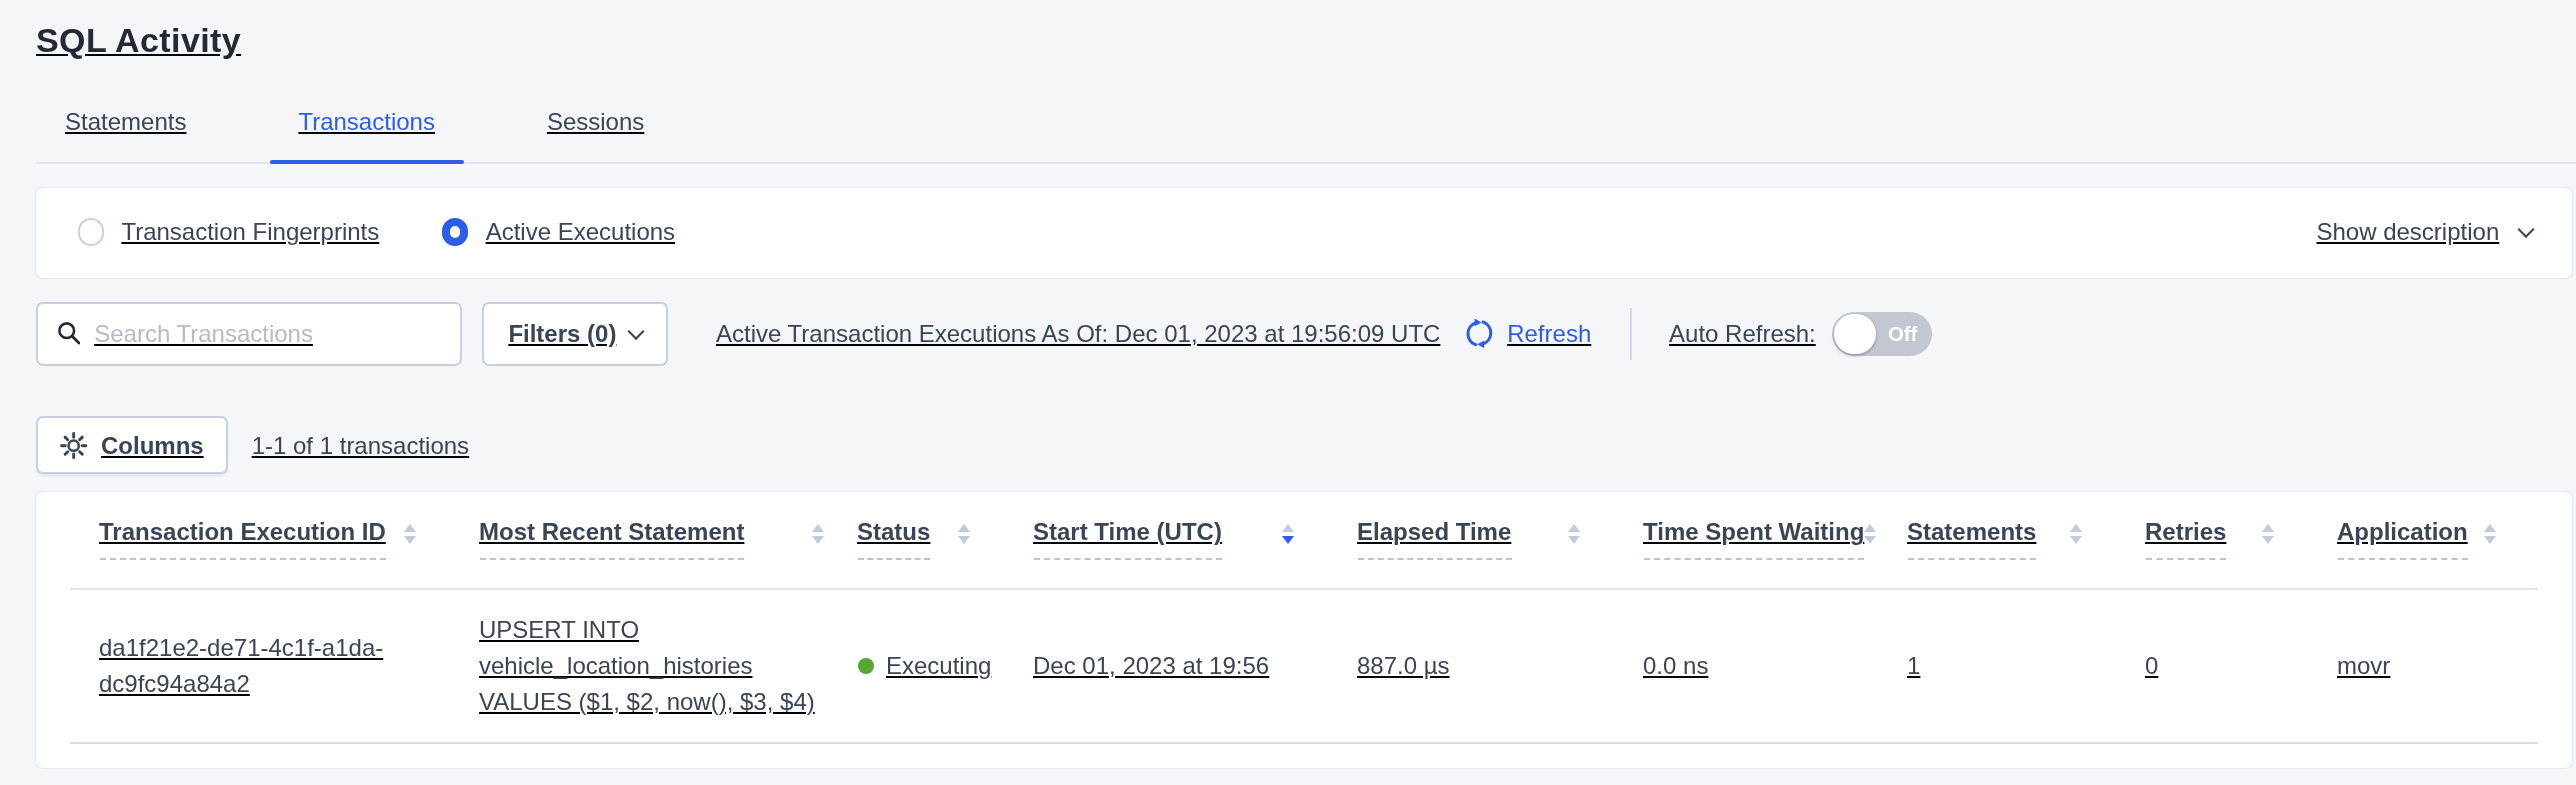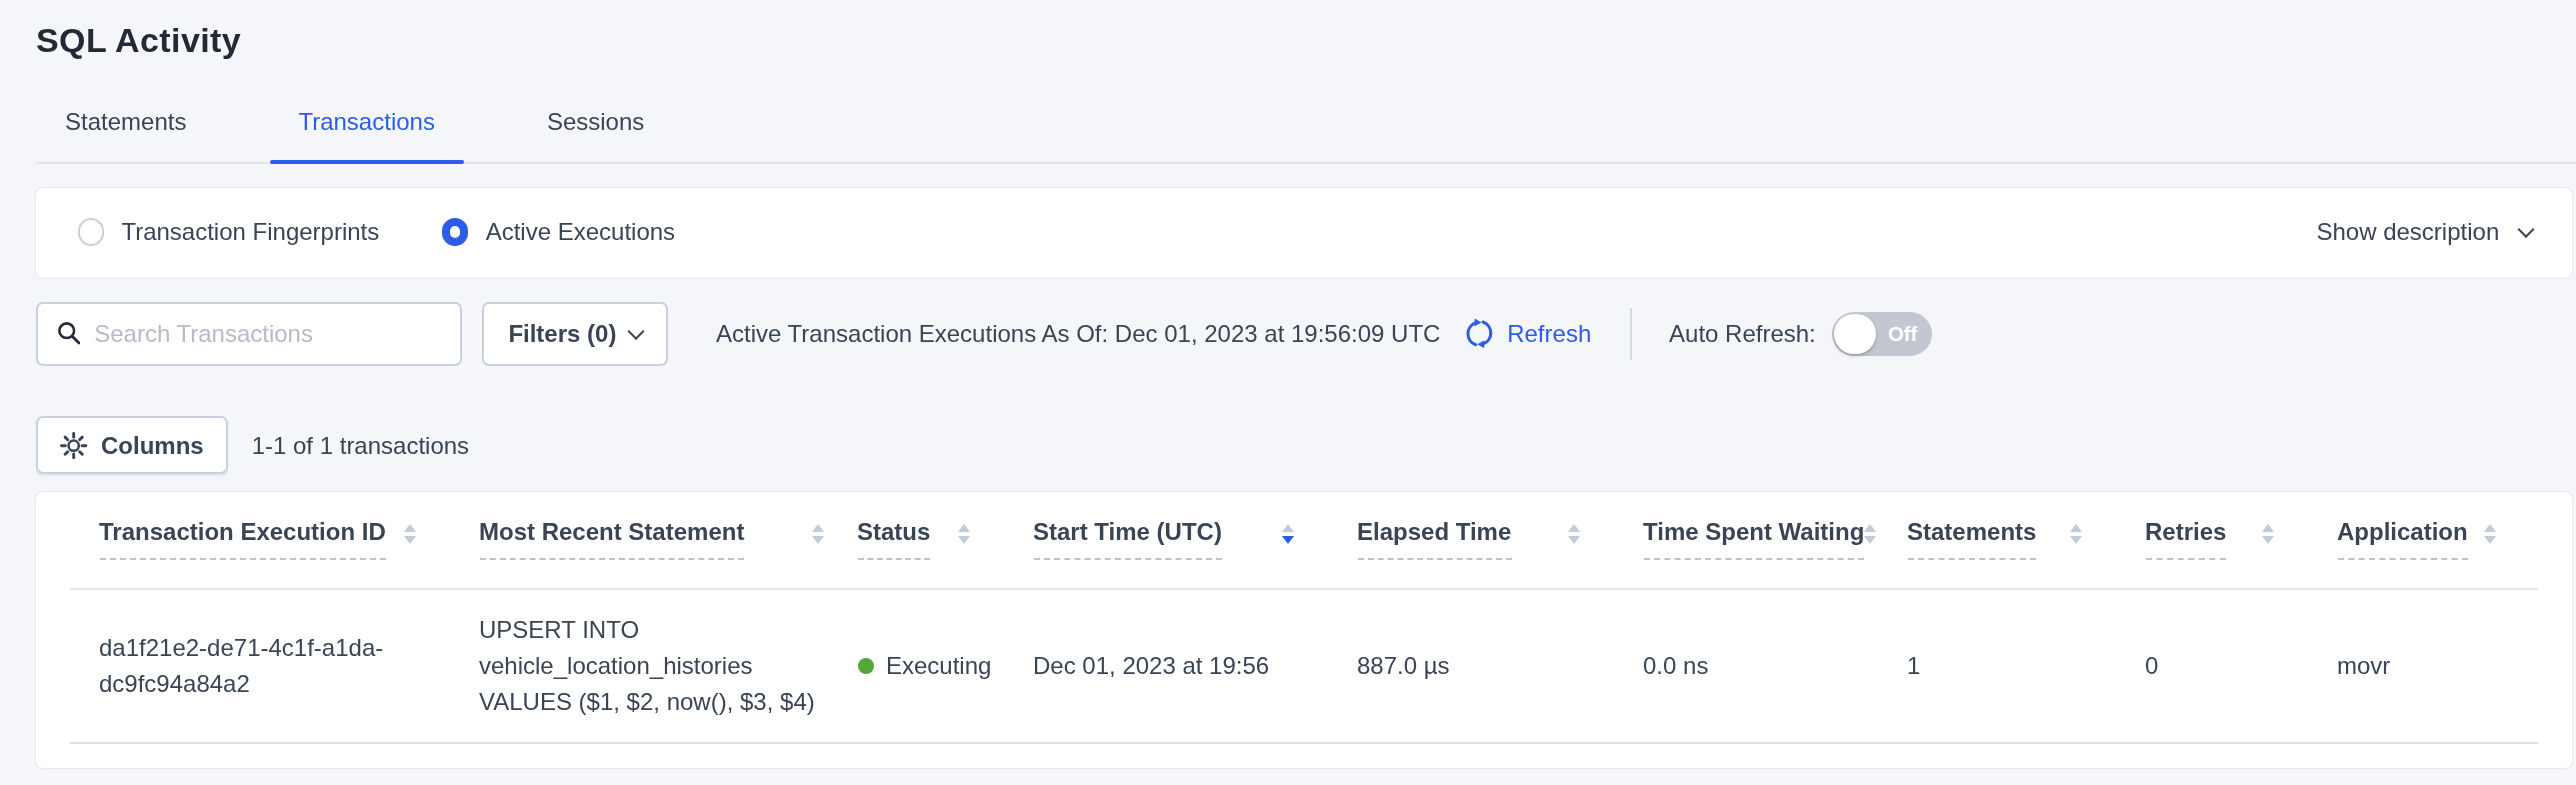--- a/index.html
+++ b/index.html
@@ -1,19 +1,19 @@
 <!DOCTYPE html>
 <html style="font-size:13.7px"><head>
 <meta charset="utf-8">
 <style>
   * { margin:0; padding:0; box-sizing:border-box; }
   html,body { background:#e9ecf2; }
   .viewport {
     width:2576px; height:785px; overflow:hidden; background:#86efac;
-    font-family:"Liberation Sans", sans-serif; position:relative;
+    font-family:"Liberation Sans", sans-serif; position:relative;text-decoration:underline;
   }
   .scale { width:1288px; height:393px; transform:scale(2); transform-origin:0 0; }
   .page { width:1288px; height:393px; padding-left:18px; background:#f4f6fa; }
 
   
   .page-title { padding-top:11px; font-size:17px; font-weight:700; color:#242a35; letter-spacing:0.2px; }
 
   
   .tabs { display:flex; margin-top:23px; border-bottom:0.9px solid #e0e4ec; }
   .tab { font-size:12px; color:#394455; padding:0 14.5px 12.8px 14.5px; margin-right:27px; cursor:pointer; position:relative; font-weight:500; }

